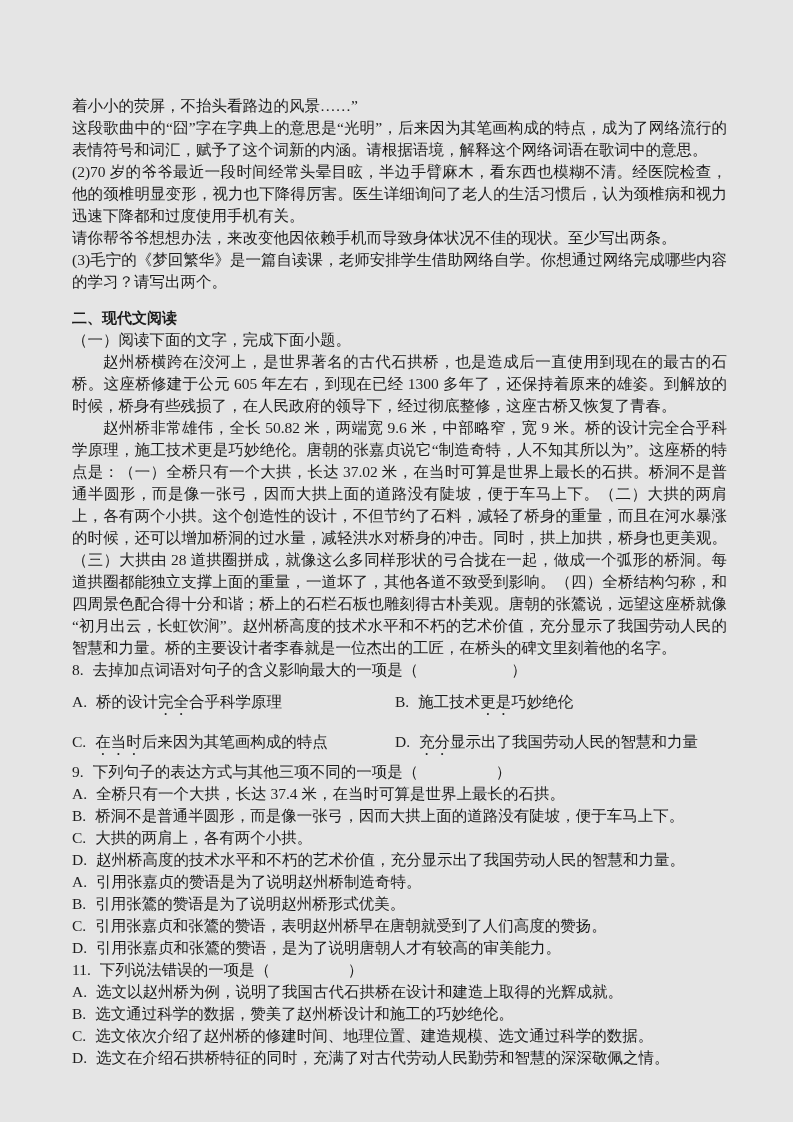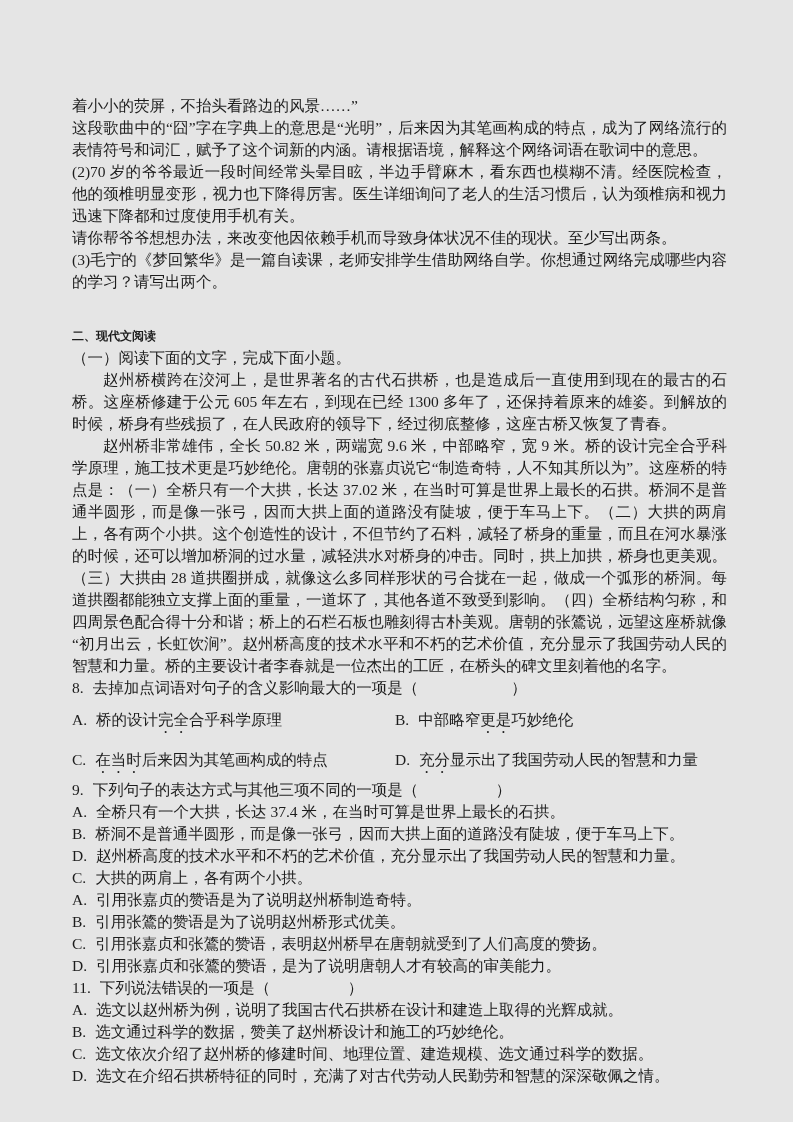--- a/index.html
+++ b/index.html
@@ -18,22 +18,22 @@
     top:95px;
     width:655px;
     font-size:15.5px;
     line-height:22px;
     text-align:justify;
   }
   p { margin:0; }
   .sec-heading {
     font-family:"Liberation Sans","DejaVu Sans",sans-serif;
     font-weight:bold;
-    font-size:12px;
-    margin-top:32px;
+    font-size:15px;
+    margin-top:14px;
   }
   .indent { text-indent:2em; }
   .q-num { margin-right:9px; }
   .lbl { margin-right:9px; }
   .opt-grid {
     display:grid;
     grid-template-columns:323px auto;
   }
   .opt-grid .opt { padding:2.5px 0;margin-top:7px; }
   .emph {
@@ -62,32 +62,32 @@
 
     <div>
       <p class="indent">赵州桥横跨在洨河上，是世界著名的古代石拱桥，也是造成后一直使用到现在的最古的石桥。这座桥修建于公元 605 年左右，到现在已经 1300 多年了，还保持着原来的雄姿。到解放的时候，桥身有些残损了，在人民政府的领导下，经过彻底整修，这座古桥又恢复了青春。</p>
       <p class="indent">赵州桥非常雄伟，全长 50.82 米，两端宽 9.6 米，中部略窄，宽 9 米。桥的设计完全合乎科学原理，施工技术更是巧妙绝伦。唐朝的张嘉贞说它“制造奇特，人不知其所以为”。这座桥的特点是：（一）全桥只有一个大拱，长达 37.02 米，在当时可算是世界上最长的石拱。桥洞不是普通半圆形，而是像一张弓，因而大拱上面的道路没有陡坡，便于车马上下。（二）大拱的两肩上，各有两个小拱。这个创造性的设计，不但节约了石料，减轻了桥身的重量，而且在河水暴涨的时候，还可以增加桥洞的过水量，减轻洪水对桥身的冲击。同时，拱上加拱，桥身也更美观。（三）大拱由 28 道拱圈拼成，就像这么多同样形状的弓合拢在一起，做成一个弧形的桥洞。每道拱圈都能独立支撑上面的重量，一道坏了，其他各道不致受到影响。（四）全桥结构匀称，和四周景色配合得十分和谐；桥上的石栏石板也雕刻得古朴美观。唐朝的张鷟说，远望这座桥就像“初月出云，长虹饮涧”。赵州桥高度的技术水平和不朽的艺术价值，充分显示了我国劳动人民的智慧和力量。桥的主要设计者李春就是一位杰出的工匠，在桥头的碑文里刻着他的名字。</p>
     </div>
 
     <div>
       <p><span class="q-num">8.</span><span>去掉加点词语对句子的含义影响最大的一项是（　　　　　　）</span></p>
       <div class="opt-grid">
         <p class="opt"><span class="lbl">A.</span><span><span>桥的设计</span><span class="emph">完全</span><span>合乎科学原理</span></span></p>
-        <p class="opt"><span class="lbl">B.</span><span><span>中部略窄</span><span class="emph">更是</span><span>巧妙绝伦</span></span></p>
+        <p class="opt"><span class="lbl">B.</span><span><span>施工技术</span><span class="emph">更是</span><span>巧妙绝伦</span></span></p>
         <p class="opt"><span class="lbl">C.</span><span><span class="emph">在当时</span><span>后来因为其笔画构成的特点</span></span></p>
         <p class="opt"><span class="lbl">D.</span><span><span class="emph">充分</span><span>显示出了我国劳动人民的智慧和力量</span></span></p>
       </div>
     </div>
 
     <div>
       <p><span class="q-num">9.</span><span>下列句子的表达方式与其他三项不同的一项是（　　　　　）</span></p>
       <p><span class="lbl">A.</span><span>全桥只有一个大拱，长达 37.4 米，在当时可算是世界上最长的石拱。</span></p>
       <p><span class="lbl">B.</span><span>桥洞不是普通半圆形，而是像一张弓，因而大拱上面的道路没有陡坡，便于车马上下。</span></p>
+      <p><span class="lbl">C.</span><span>大拱的两肩上，各有两个小拱。</span></p>
       <p><span class="lbl">D.</span><span>赵州桥高度的技术水平和不朽的艺术价值，充分显示出了我国劳动人民的智慧和力量。</span></p>
-      <p><span class="lbl">C.</span><span>大拱的两肩上，各有两个小拱。</span></p>
     </div>
 
     <div>
       <p><span class="lbl">A.</span><span>引用张嘉贞的赞语是为了说明赵州桥制造奇特。</span></p>
       <p><span class="lbl">B.</span><span>引用张鷟的赞语是为了说明赵州桥形式优美。</span></p>
       <p><span class="lbl">C.</span><span>引用张嘉贞和张鷟的赞语，表明赵州桥早在唐朝就受到了人们高度的赞扬。</span></p>
       <p><span class="lbl">D.</span><span>引用张嘉贞和张鷟的赞语，是为了说明唐朝人才有较高的审美能力。</span></p>
     </div>
 
     <div>

